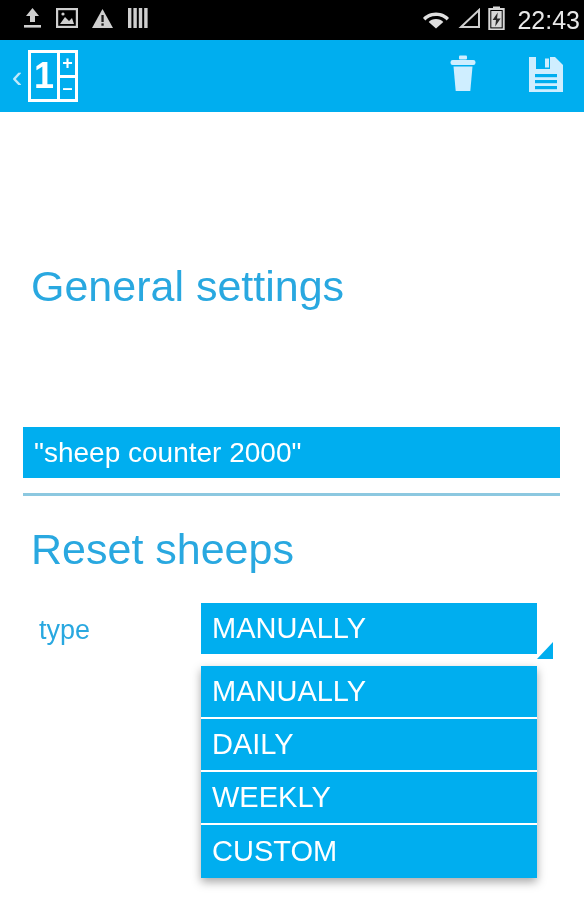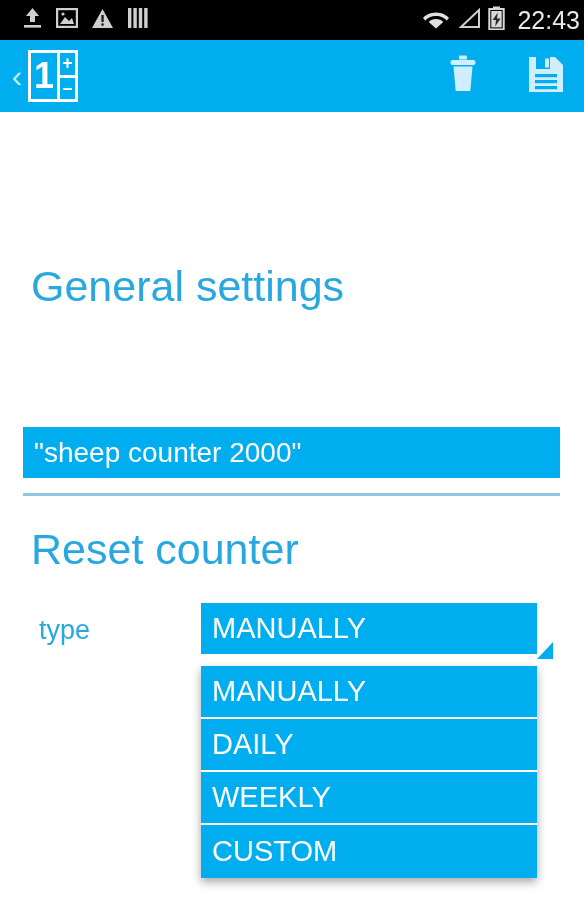--- a/index.html
+++ b/index.html
@@ -304,21 +304,21 @@
 
   <div class="content">
 
     <div class="section-title" id="general-title">General settings</div>
 
 
     <div class="field" id="field-desc" placeholder="counter description">"sheep counter 2000"</div>
 
     <div class="divider"></div>
 
-    <div class="section-title" id="reset-title">Reset counter</div>
+    <div class="section-title" id="reset-title">Reset sheeps</div>
 
     <div class="type-label">type</div>
 
     <div class="spinner">MANUALLY</div>
     <div class="spinner-arrow"></div>
 
     <div class="dropdown">
       <div class="dd-item">MANUALLY</div>
       <div class="dd-item">DAILY</div>
       <div class="dd-item">WEEKLY</div>

